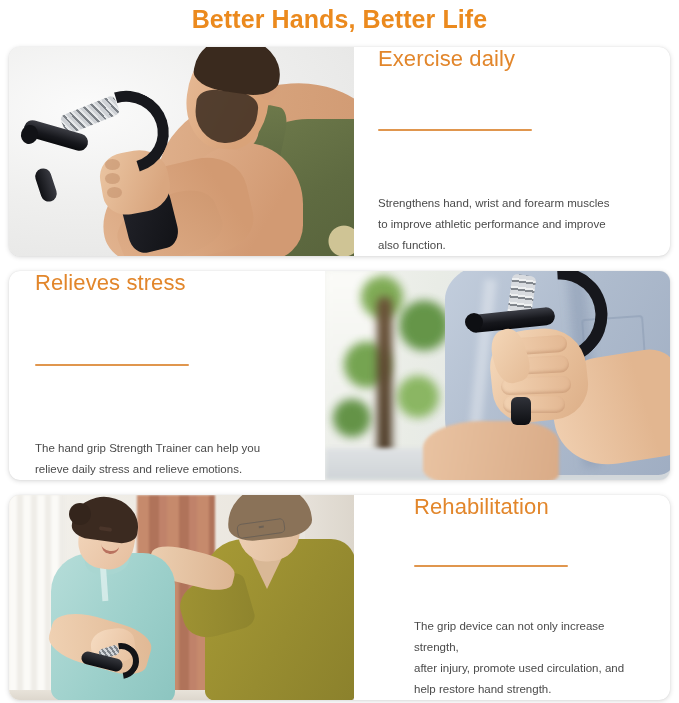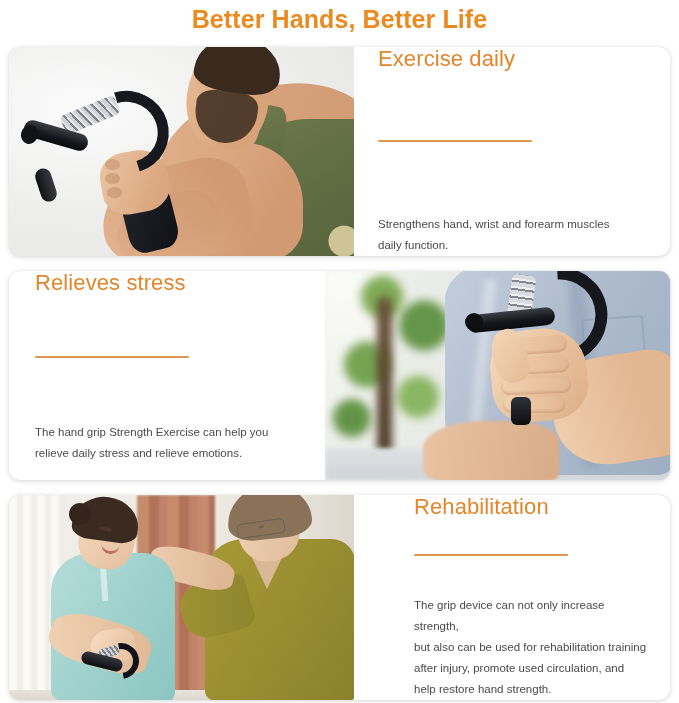--- a/index.html
+++ b/index.html
@@ -54,21 +54,21 @@
   }
   .textpane {
     flex: 1 1 auto;
     padding: 0 20px 0 24px;
     display: flex;
     flex-direction: column;
     justify-content: space-between;
     box-sizing: border-box;
   }
   .card.reverse .textpane {
-    padding: 0 24px 16px 26px;
+    padding: 0 24px 0 26px;
   }
 
   .card-heading {
     color: #E2862B;
     font-size: 22px;
     font-weight: normal;
     line-height: 1.1;
     margin: 0 0 7px 0;
     letter-spacing: 0.1px;
   }
@@ -602,21 +602,22 @@
       <div class="grip-spring"></div>
       <div class="grip-handle-a"></div>
       <div class="grip-handle-b"></div>
       <div class="grip-knob"></div>
     </div>
     <div class="textpane">
       <h2 class="card-heading">Exercise daily</h2>
       <div class="rule"></div>
       <p class="card-body">
         <span class="ln">Strengthens hand, wrist and forearm muscles</span>
-        <span class="ln">daily function.</span>
+        <span class="ln">to improve athletic performance and improve</span>
+        <span class="ln">also function.</span>
       </p>
     </div>
   </div>
 
   <div class="card c2 reverse">
     <div class="photo ph2">
       <div class="bg"></div>
       <div class="window"></div>
       <div class="plant"></div>
       <div class="stem"></div>
@@ -636,21 +637,21 @@
       <div class="finger f2"></div>
       <div class="finger f3"></div>
       <div class="finger f4"></div>
       <div class="thumb"></div>
       <div class="g-handle-bot"></div>
     </div>
     <div class="textpane">
       <h2 class="card-heading">Relieves stress</h2>
       <div class="rule"></div>
       <p class="card-body">
-        <span class="ln">The hand grip Strength Exercise can help you</span>
+        <span class="ln">The hand grip Strength Trainer can help you</span>
         <span class="ln">relieve daily stress and relieve emotions.</span>
       </p>
     </div>
   </div>
 
   <div class="card c3">
     <div class="photo ph3">
       <div class="wall"></div>
       <div class="curtain-l"></div>
       <div class="curtain-r"></div>
@@ -678,20 +679,19 @@
         <div class="ar"></div>
         <div class="sp"></div>
         <div class="h"></div>
       </div>
     </div>
     <div class="textpane">
       <h2 class="card-heading">Rehabilitation</h2>
       <div class="rule"></div>
       <p class="card-body">
         <span class="ln">The grip device can not only increase strength,</span>
-        <span class="ln">but also can be used for rehabilitation training</span>
         <span class="ln">after injury, promote used circulation, and</span>
         <span class="ln">help restore hand strength.</span>
       </p>
     </div>
   </div>
 
 </div>
 
 </body></html>

